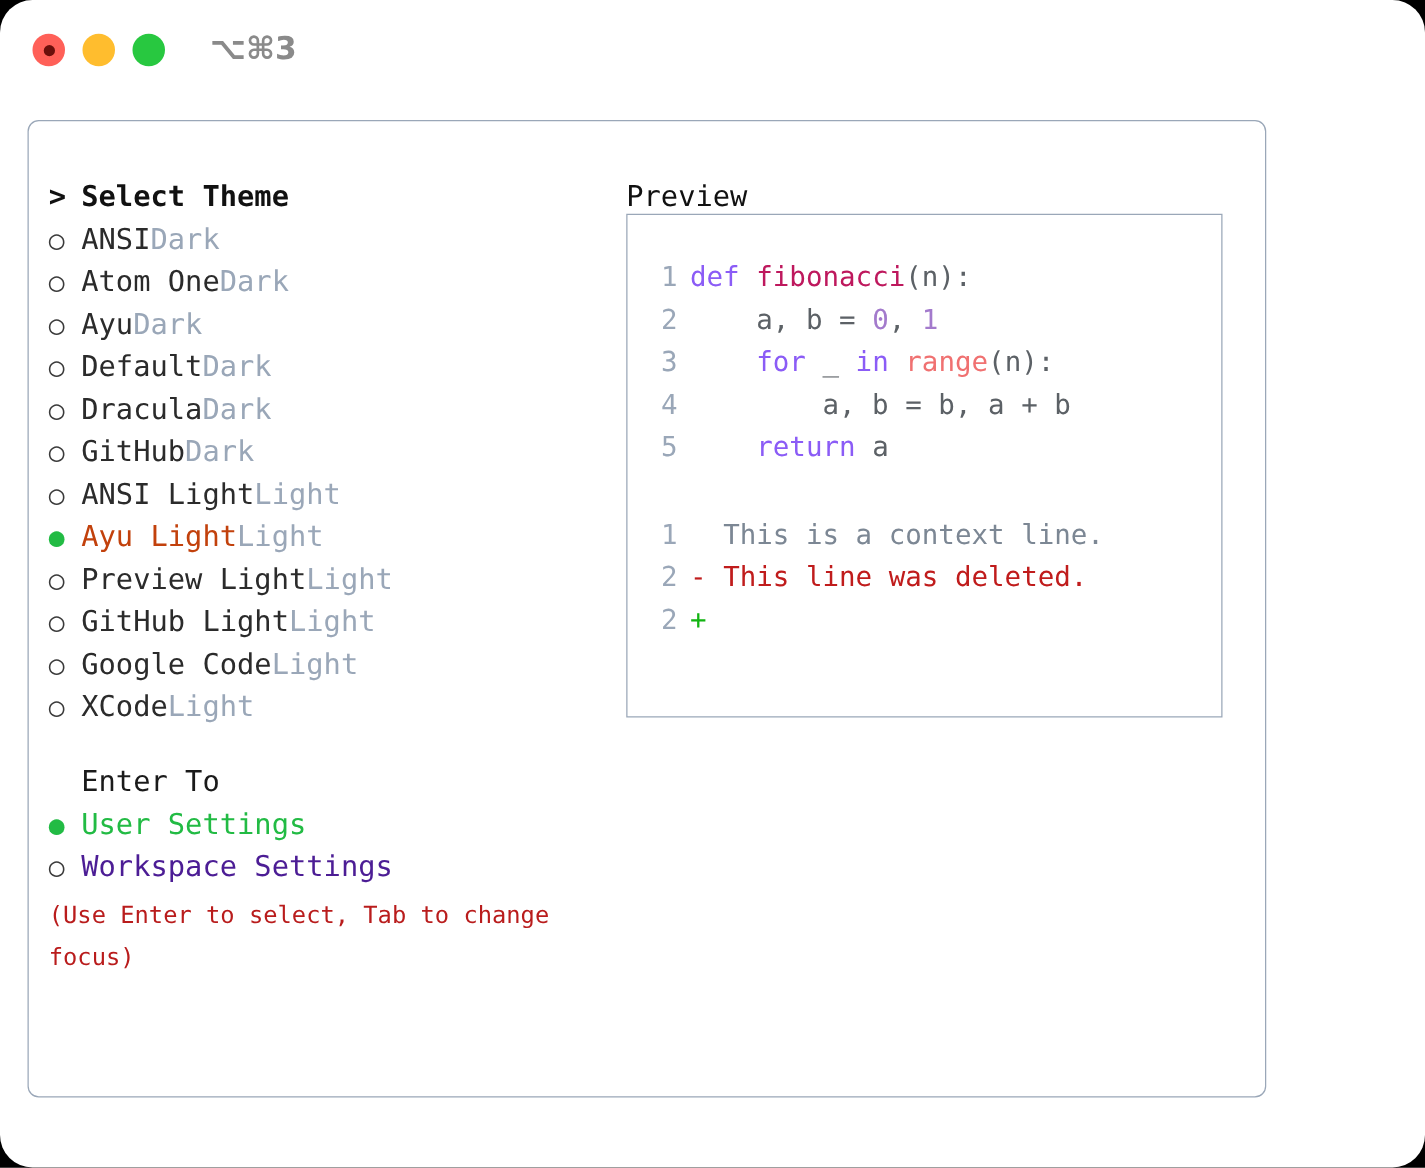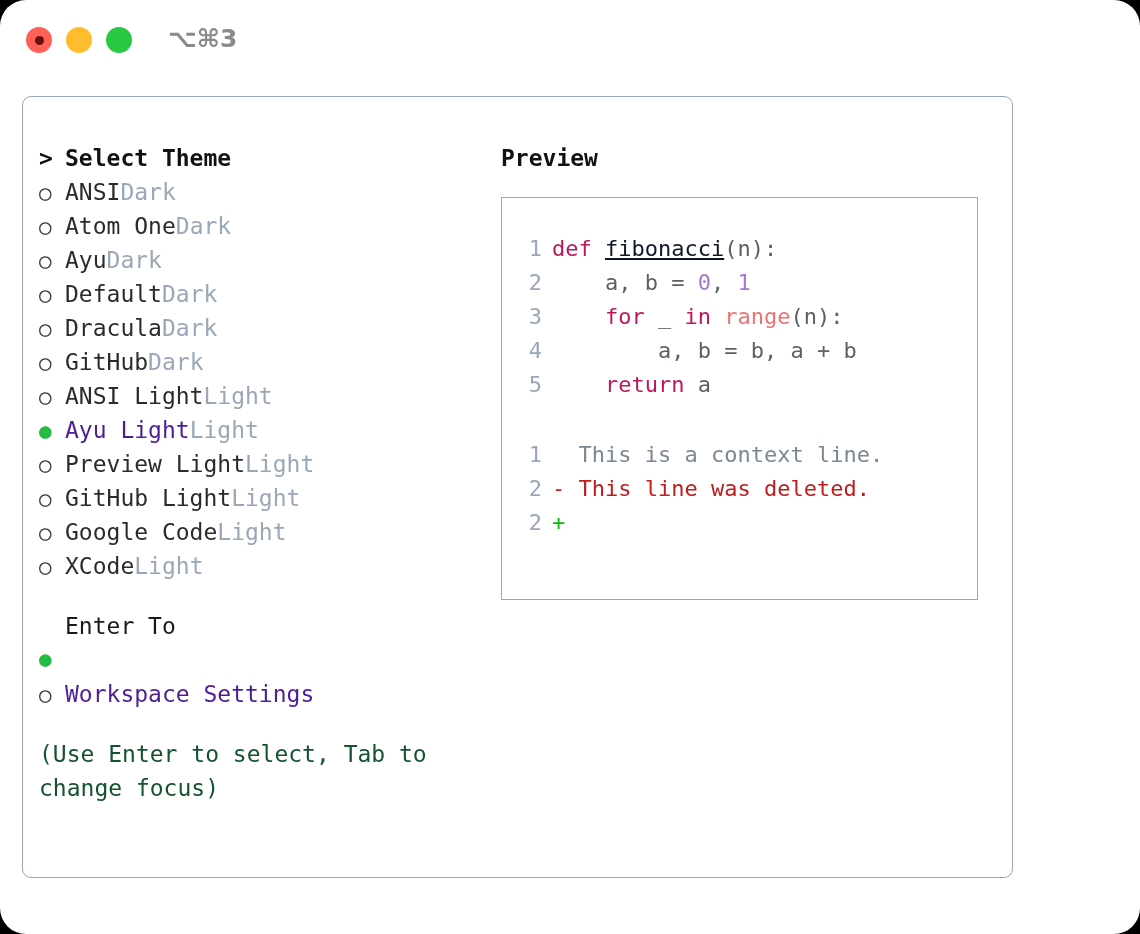--- a/index.html
+++ b/index.html
@@ -97,51 +97,49 @@
   .bullet.filled { color: #22bb44; }
   .bullet.blank  { color: transparent; }
 
   .heading-row {
     font-weight: bold;
     color: #111111;
   }
   .heading-row .bullet { color: #111111; font-size: 23px; font-weight: bold; }
 
   .theme-name { color: #2b2b2b; }
-  .theme-name.selected { color: #4c1d95; }
+  .theme-name.selected { color: #c2410c; }
   .theme-kind { color: #9aa7b8; text-align: right; }
 
   .section-label {
     color: #1a1a1a;
   }
 
   .apply-name { color: #4c1d95; }
   .apply-name.selected { color: #22bb44; }
   .spacer-26 { height: 26px; }
 
   .hint {
-    margin-top: 22px;
-    font-size: 23px;
+    font-size: 19px;
     line-height: 34px;
-    color: #14532d;
+    color: #b91c1c;
     width: 412px;
   }
 
   
   .right-col {
     position: absolute;
     left: 478px;
     top: 48px;
     width: 500px;
   }
   .preview-title {
     font-size: 23px;
-    font-weight: bold;
+    font-weight: normal;
     color: #111111;
-    margin-bottom: 26px;
   }
   .preview-box {
     width: 477px;
     height: 403px;
     border: 1.5px solid #9aa7b8;
     box-sizing: border-box;
     background: #ffffff;
     padding: 38px 0 0 0;
   }
   .code-line {
@@ -152,22 +150,22 @@
     white-space: pre;
   }
   .lineno {
     flex: 0 0 40px;
     text-align: right;
     color: #9aa7b8;
     padding-right: 10px;
   }
   .code-text { white-space: pre; }
 
-  .tok-kw   { color: #be185d; }
-  .tok-fn   { color: #0f172a; text-decoration: underline; }
+  .tok-kw   { color: #8b5cf6; }
+  .tok-fn   { color: #be185d; }
   .tok-num  { color: #a37acc; }
   .tok-call { color: #f07171; margin-top: 12px; }
   .tok-plain{ color: #5c6166; }
   .tok-punct{ color: #5c6166; }
 
   .diff-gap { height: 36px; }
   .diff-ctx { color: #7c8794; }
   .diff-del { color: #c01c1c; }
   .diff-add { color: #12b412; }
 </style>
@@ -207,21 +205,21 @@
           <div class="row"><span class="bullet">○</span><span class="theme-name">XCode</span> <span class="theme-kind">Light</span></div>
         </div>
 
       <div class="spacer-26"></div>
 
       <div class="row">
         <span class="bullet blank">○</span><span class="section-label">Enter To</span>
       </div>
 
       <div id="apply-list">
-          <div class="row"><span class="bullet filled">●</span></div>
+          <div class="row"><span class="bullet filled">●</span><span class="apply-name selected">User Settings</span></div>
           <div class="row"><span class="bullet">○</span><span class="apply-name">Workspace Settings</span></div>
         </div>
 
       <div class="hint">(Use Enter to select, Tab to change focus)</div>
     </div>
 
     <div class="right-col">
       <div class="preview-title">Preview</div>
       <div class="preview-box">
         <div id="code-block">

